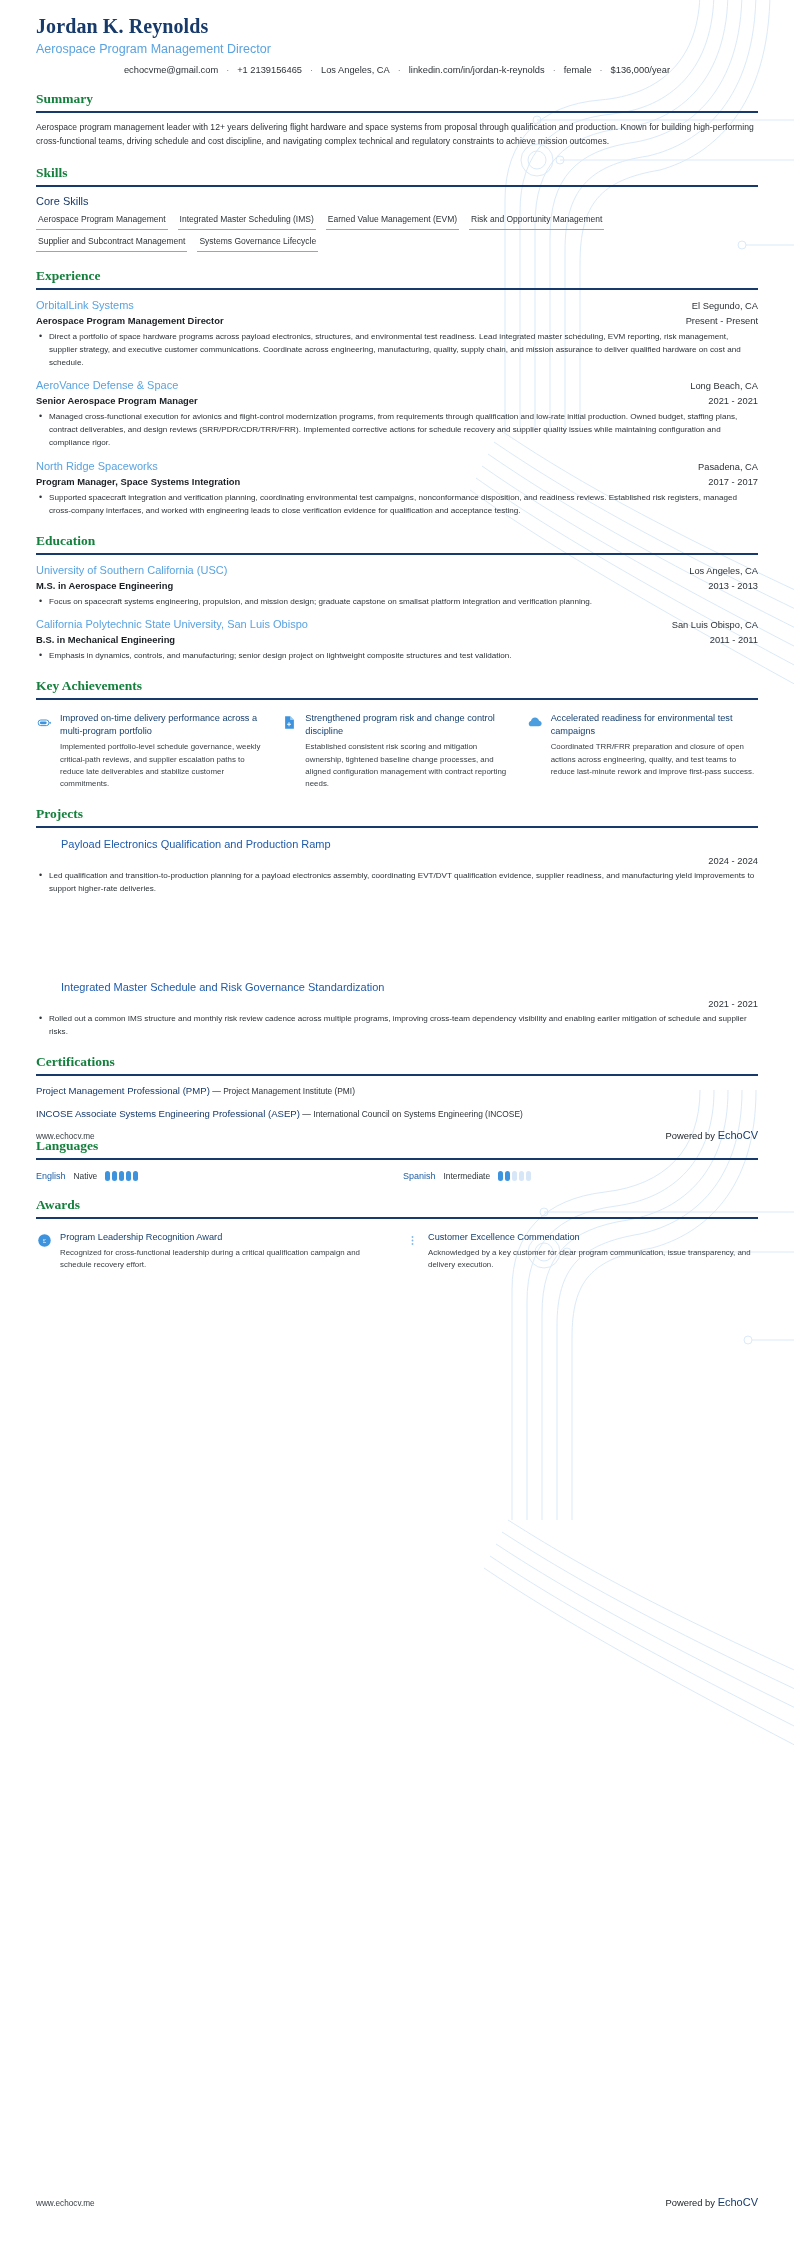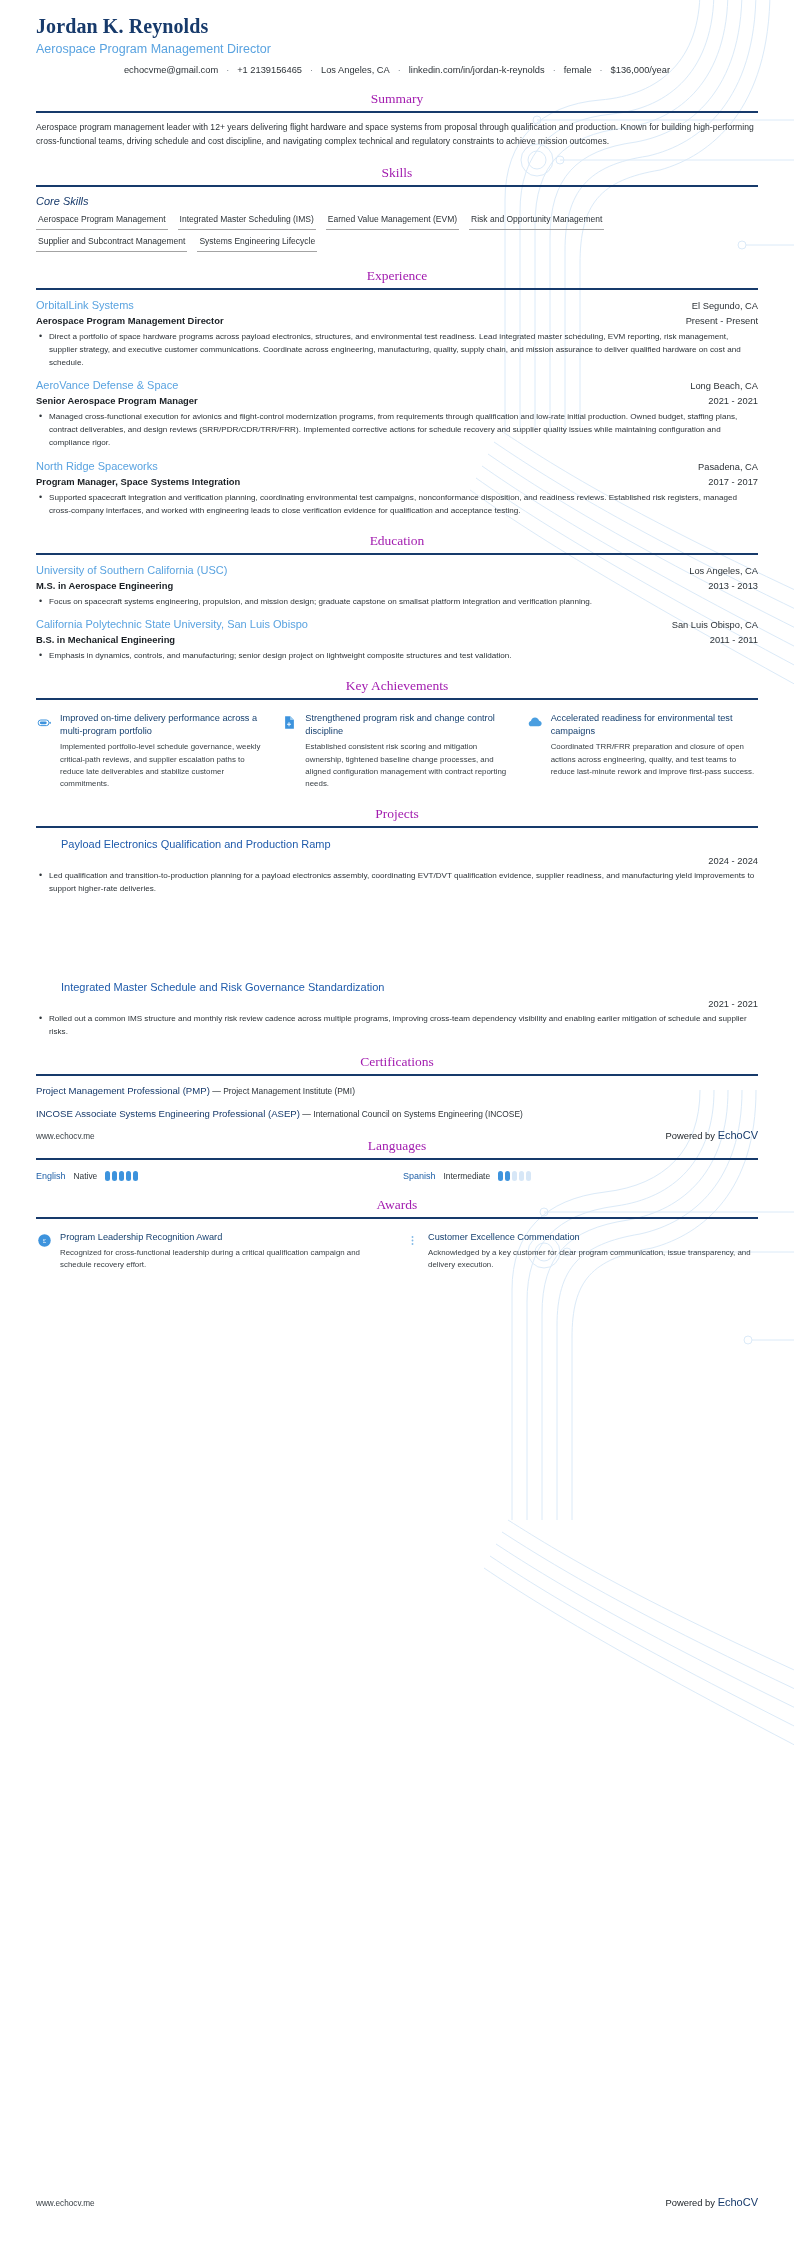--- a/index.html
+++ b/index.html
@@ -67,24 +67,24 @@
     color: #7c848c;
     font-size: 9px;
     line-height: 1;
   }
 
   
   .section { margin-top: 16px; }
 
   .section-title {
     font-family: "Liberation Serif", serif;
-    font-weight: normal;
+    font-weight: bold;
     font-size: 13.5px;
-    color: #a21caf;
-    text-align: center;
+    color: #15803d;
+    text-align: left;
     padding-bottom: 4px;
   }
   .section-rule {
     border-bottom: 2px solid #173a6b;
     margin-bottom: 8px;
   }
 
   
   .summary-text {
     font-size: 8.6px;
@@ -92,21 +92,20 @@
     color: #2d3338;
     text-align: left;
   }
 
   
   .skills-group-title {
     font-size: 11px;
     color: #173a6b;
     font-weight: 400;
     margin-bottom: 7px;
-    font-style: italic;
   }
   .skill-rows { display: block; }
   .skill-row {
     display: flex;
     flex-wrap: nowrap;
     gap: 10px;
     margin-bottom: 6px;
   }
   .skill-chip {
     font-size: 8.5px;
@@ -364,21 +363,21 @@
     <div class="skills-group-title">Core Skills</div>
     <div class="skill-rows">
       <div class="skill-row">
         <span class="skill-chip">Aerospace Program Management</span>
         <span class="skill-chip">Integrated Master Scheduling (IMS)</span>
         <span class="skill-chip">Earned Value Management (EVM)</span>
         <span class="skill-chip">Risk and Opportunity Management</span>
       </div>
       <div class="skill-row">
         <span class="skill-chip">Supplier and Subcontract Management</span>
-        <span class="skill-chip">Systems Engineering Lifecycle</span>
+        <span class="skill-chip">Systems Governance Lifecycle</span>
       </div>
     </div>
   </div>
 
   <div class="section">
     <div class="section-title">Experience</div>
     <div class="section-rule"></div>
 
     <div class="entry">
       <div class="entry-row">

